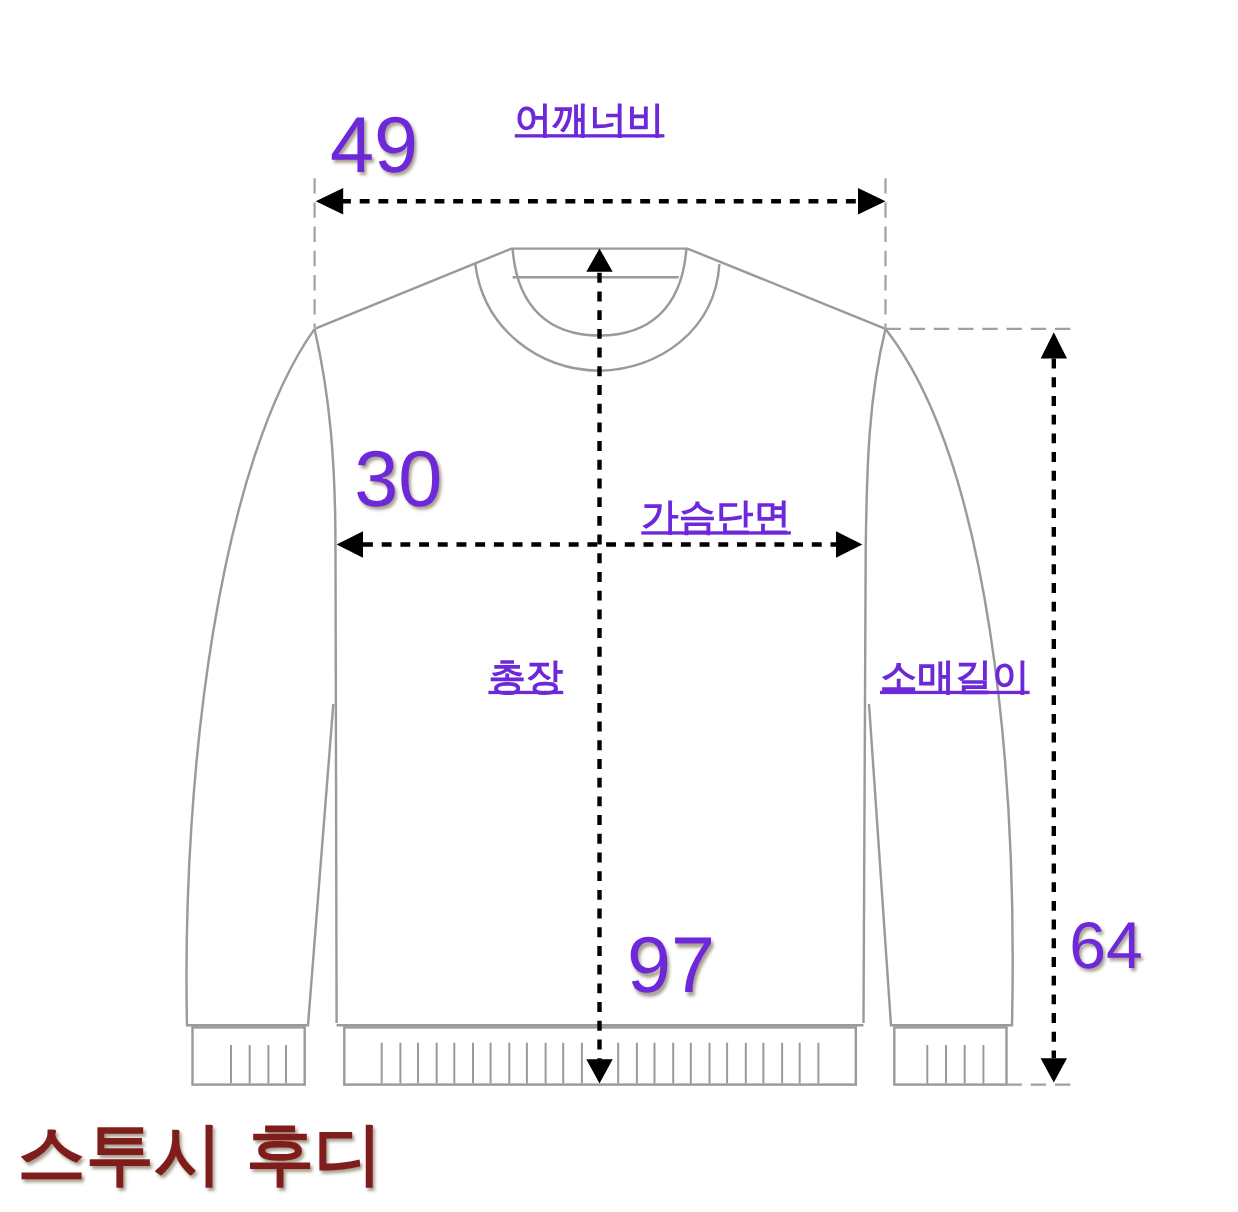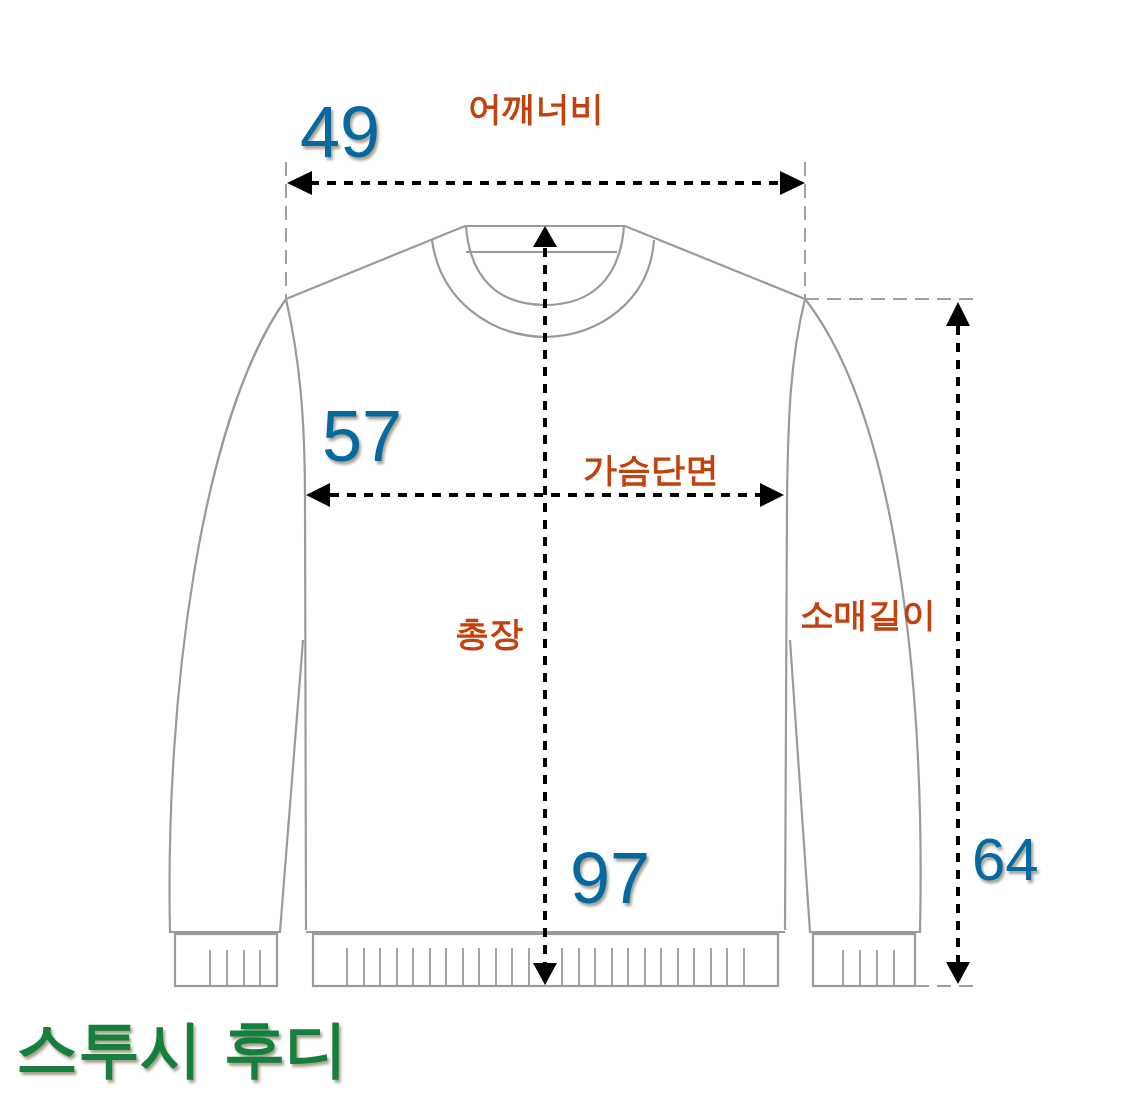--- a/index.html
+++ b/index.html
@@ -1,21 +1,21 @@
 <!DOCTYPE html>
 <html><head>
 <meta charset="utf-8">
 <style>
   html, body { margin:0; padding:0; background:#ffffff; }
   body { width:1125px; height:1102px; position:relative; overflow:hidden; font-family:"DejaVu Sans", sans-serif; }
   svg { position:absolute; left:0; top:0; }
-  .lbl { position:absolute; font-weight:bold; color:#c2410c; font-family:"DejaVu Sans", sans-serif; white-space:nowrap; }
-  .num { position:absolute; color:#0369a1; font-family:"Liberation Sans", sans-serif; white-space:nowrap;
+  .lbl { position:absolute; font-weight:bold; color:#6d28d9; font-family:"DejaVu Sans", sans-serif; white-space:nowrap;text-decoration:underline; }
+  .num { position:absolute; color:#6d28d9; font-family:"Liberation Sans", sans-serif; white-space:nowrap;
          text-shadow: 2px 3px 3px rgba(60,40,0,0.45); line-height:1; }
-  .title { position:absolute; color:#15803d; font-family:"DejaVu Sans", sans-serif; font-weight:bold; white-space:nowrap;
+  .title { position:absolute; color:#7f1d1d; font-family:"DejaVu Sans", sans-serif; font-weight:bold; white-space:nowrap;
            text-shadow: 2px 3px 3px rgba(60,40,0,0.45); line-height:1; }
 </style>
 </head>
 <body>
 
 <svg width="1125" height="1102" viewBox="0 0 1125 1102">
   <g fill="none" stroke="#9a9a9a" stroke-width="2.2">
 
     <path d="M286 299 L465 226 L625 226 L805 299"></path>
 
@@ -95,21 +95,21 @@
     <polygon points="545,985 533,963 557,963"></polygon>
     <polygon points="958,302 946,326 970,326"></polygon>
     <polygon points="958,984 946,962 970,962"></polygon>
   </g>
 </svg>
 
 <div class="lbl" style="left:468px;top:86px;font-size:34px;">어깨너비</div>
 <div class="num" style="left:300px;top:96px;font-size:72px;">49</div>
 
 <div class="lbl" style="left:583px;top:447px;font-size:34px;">가슴단면</div>
-<div class="num" style="left:322px;top:400px;font-size:72px;">57</div>
+<div class="num" style="left:322px;top:400px;font-size:72px;">30</div>
 
-<div class="lbl" style="left:455px;top:592px;font-size:34px;margin-top:19px;">총장</div>
+<div class="lbl" style="left:444px;top:592px;font-size:34px;">총장</div>
 <div class="num" style="left:570px;top:842px;font-size:72px;">97</div>
 
 <div class="lbl" style="left:800px;top:592px;font-size:34px;text-align:right;">소매길이</div>
 <div class="num" style="left:972px;top:830px;font-size:60px;">64</div>
 
 <div class="title" style="left:16px;top:1018px;font-size:62px;">스투시 후디</div>
 
 </body></html>

